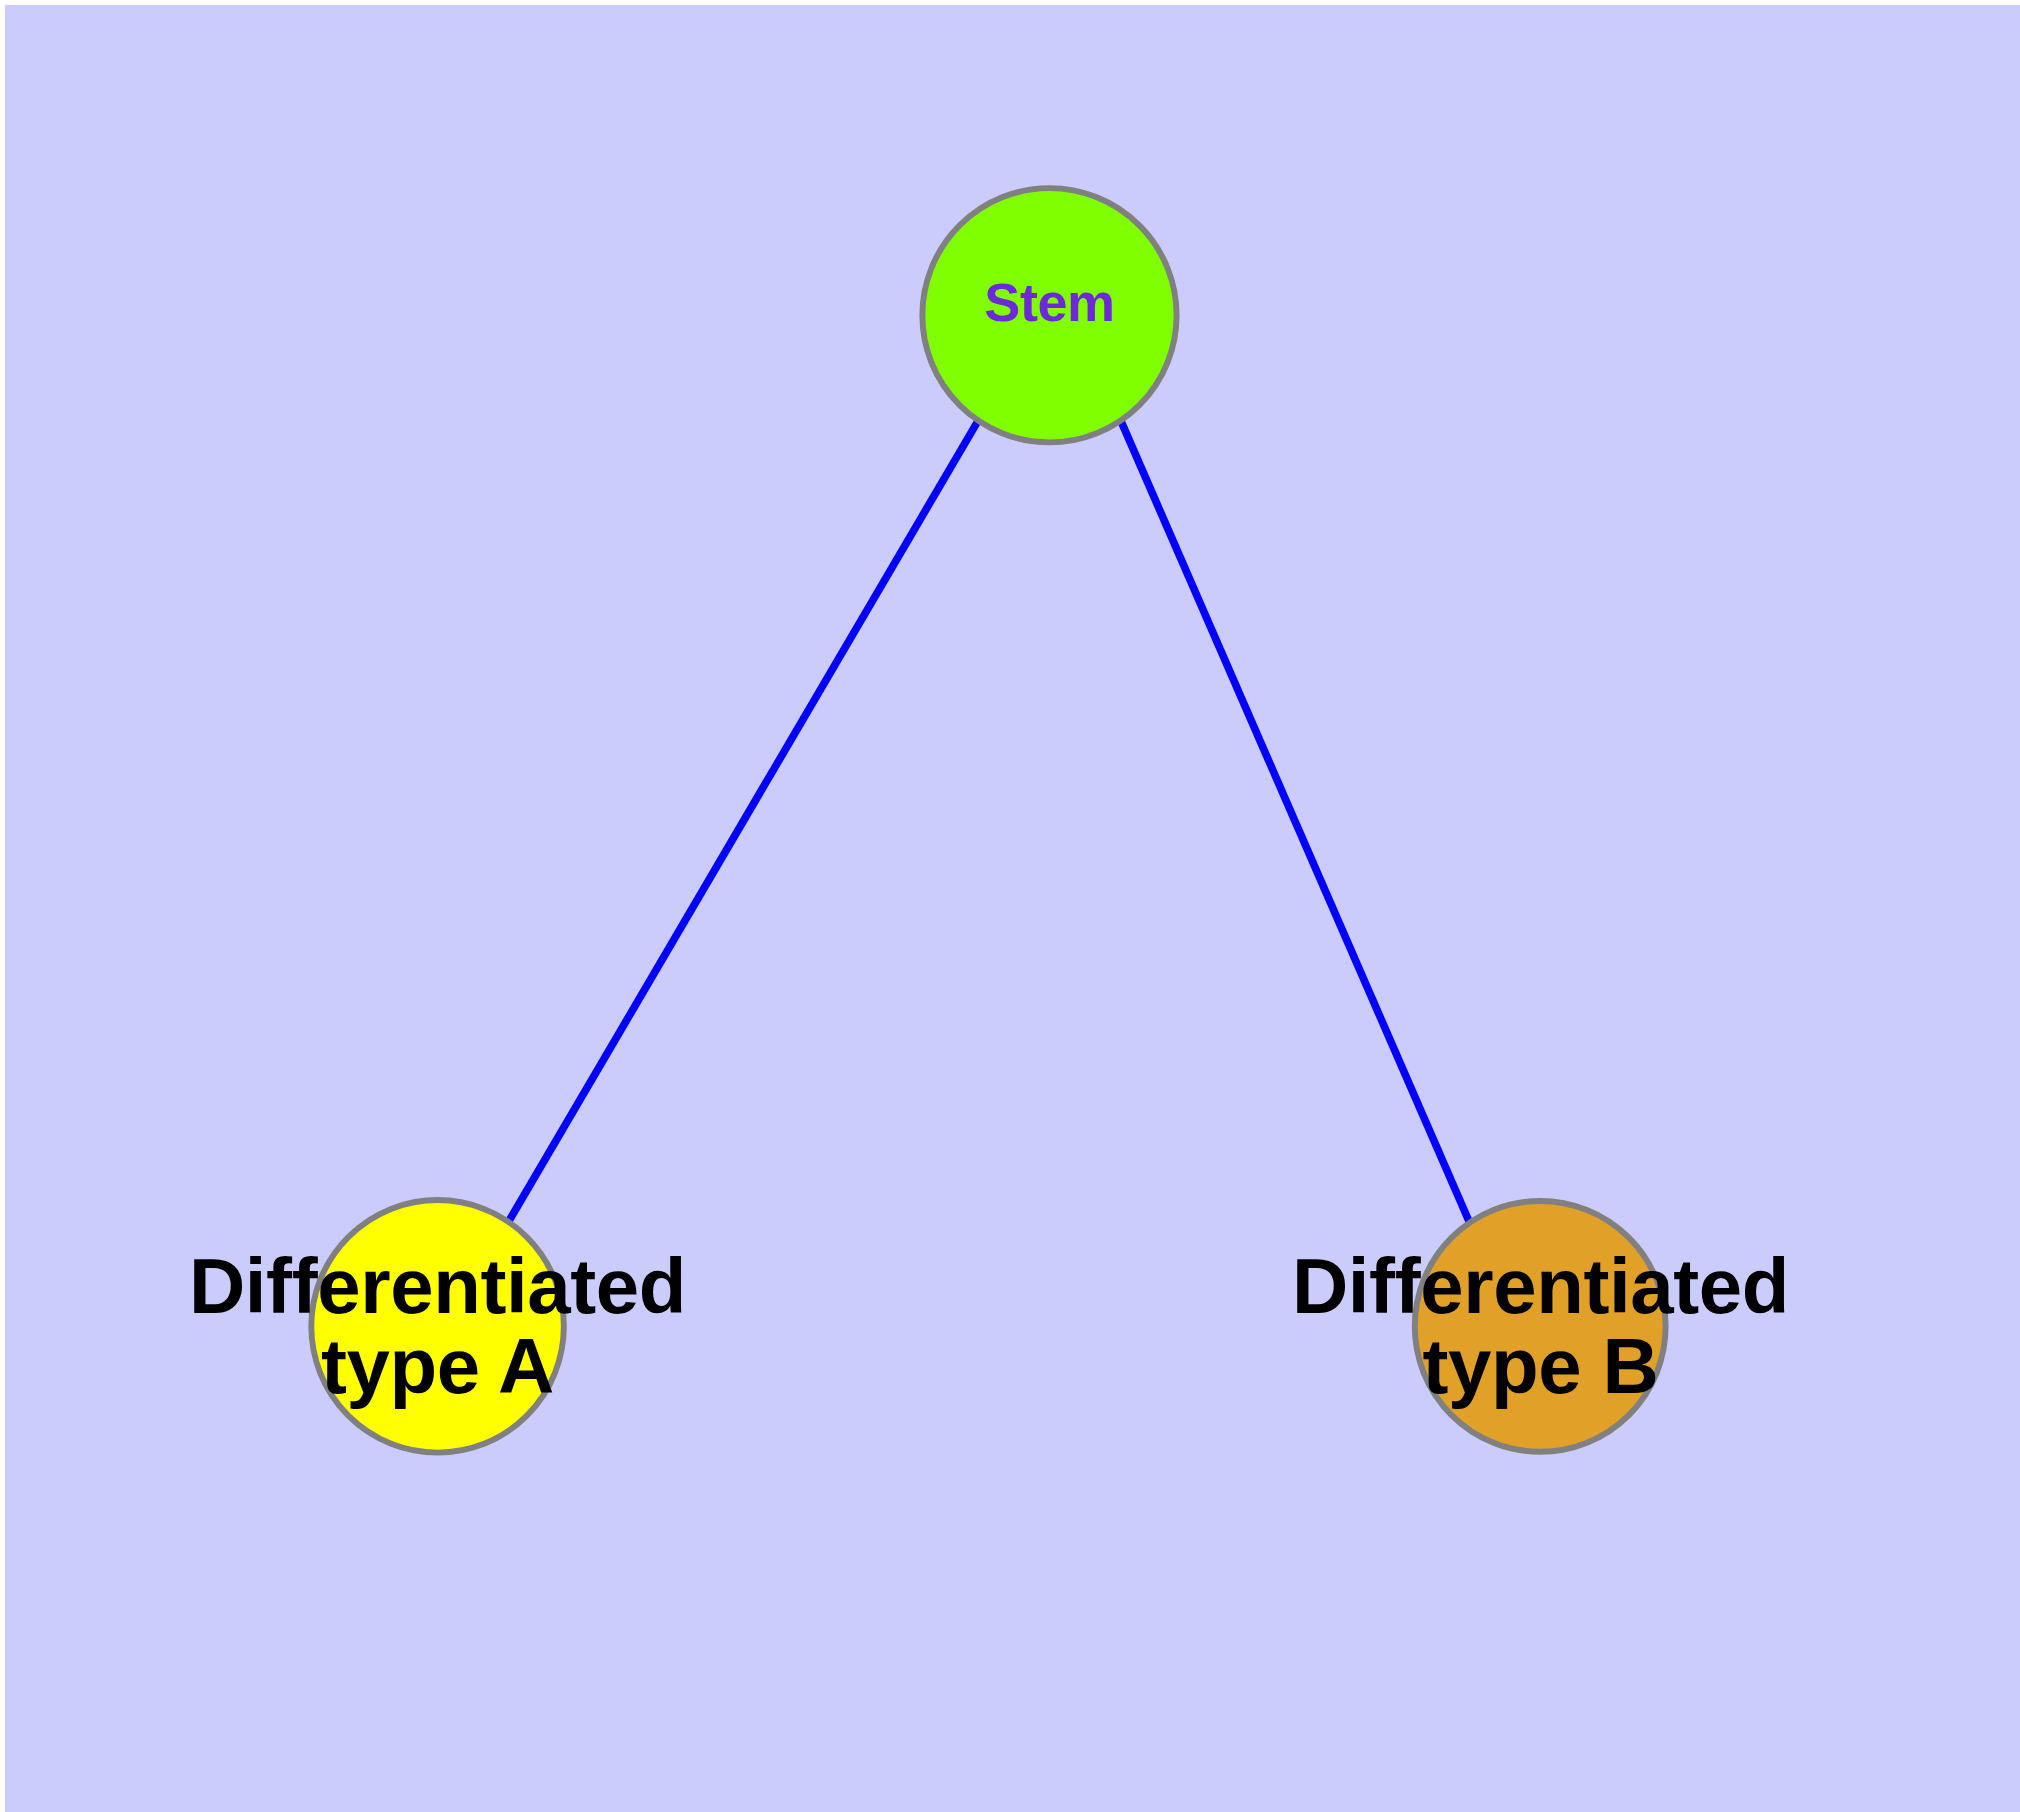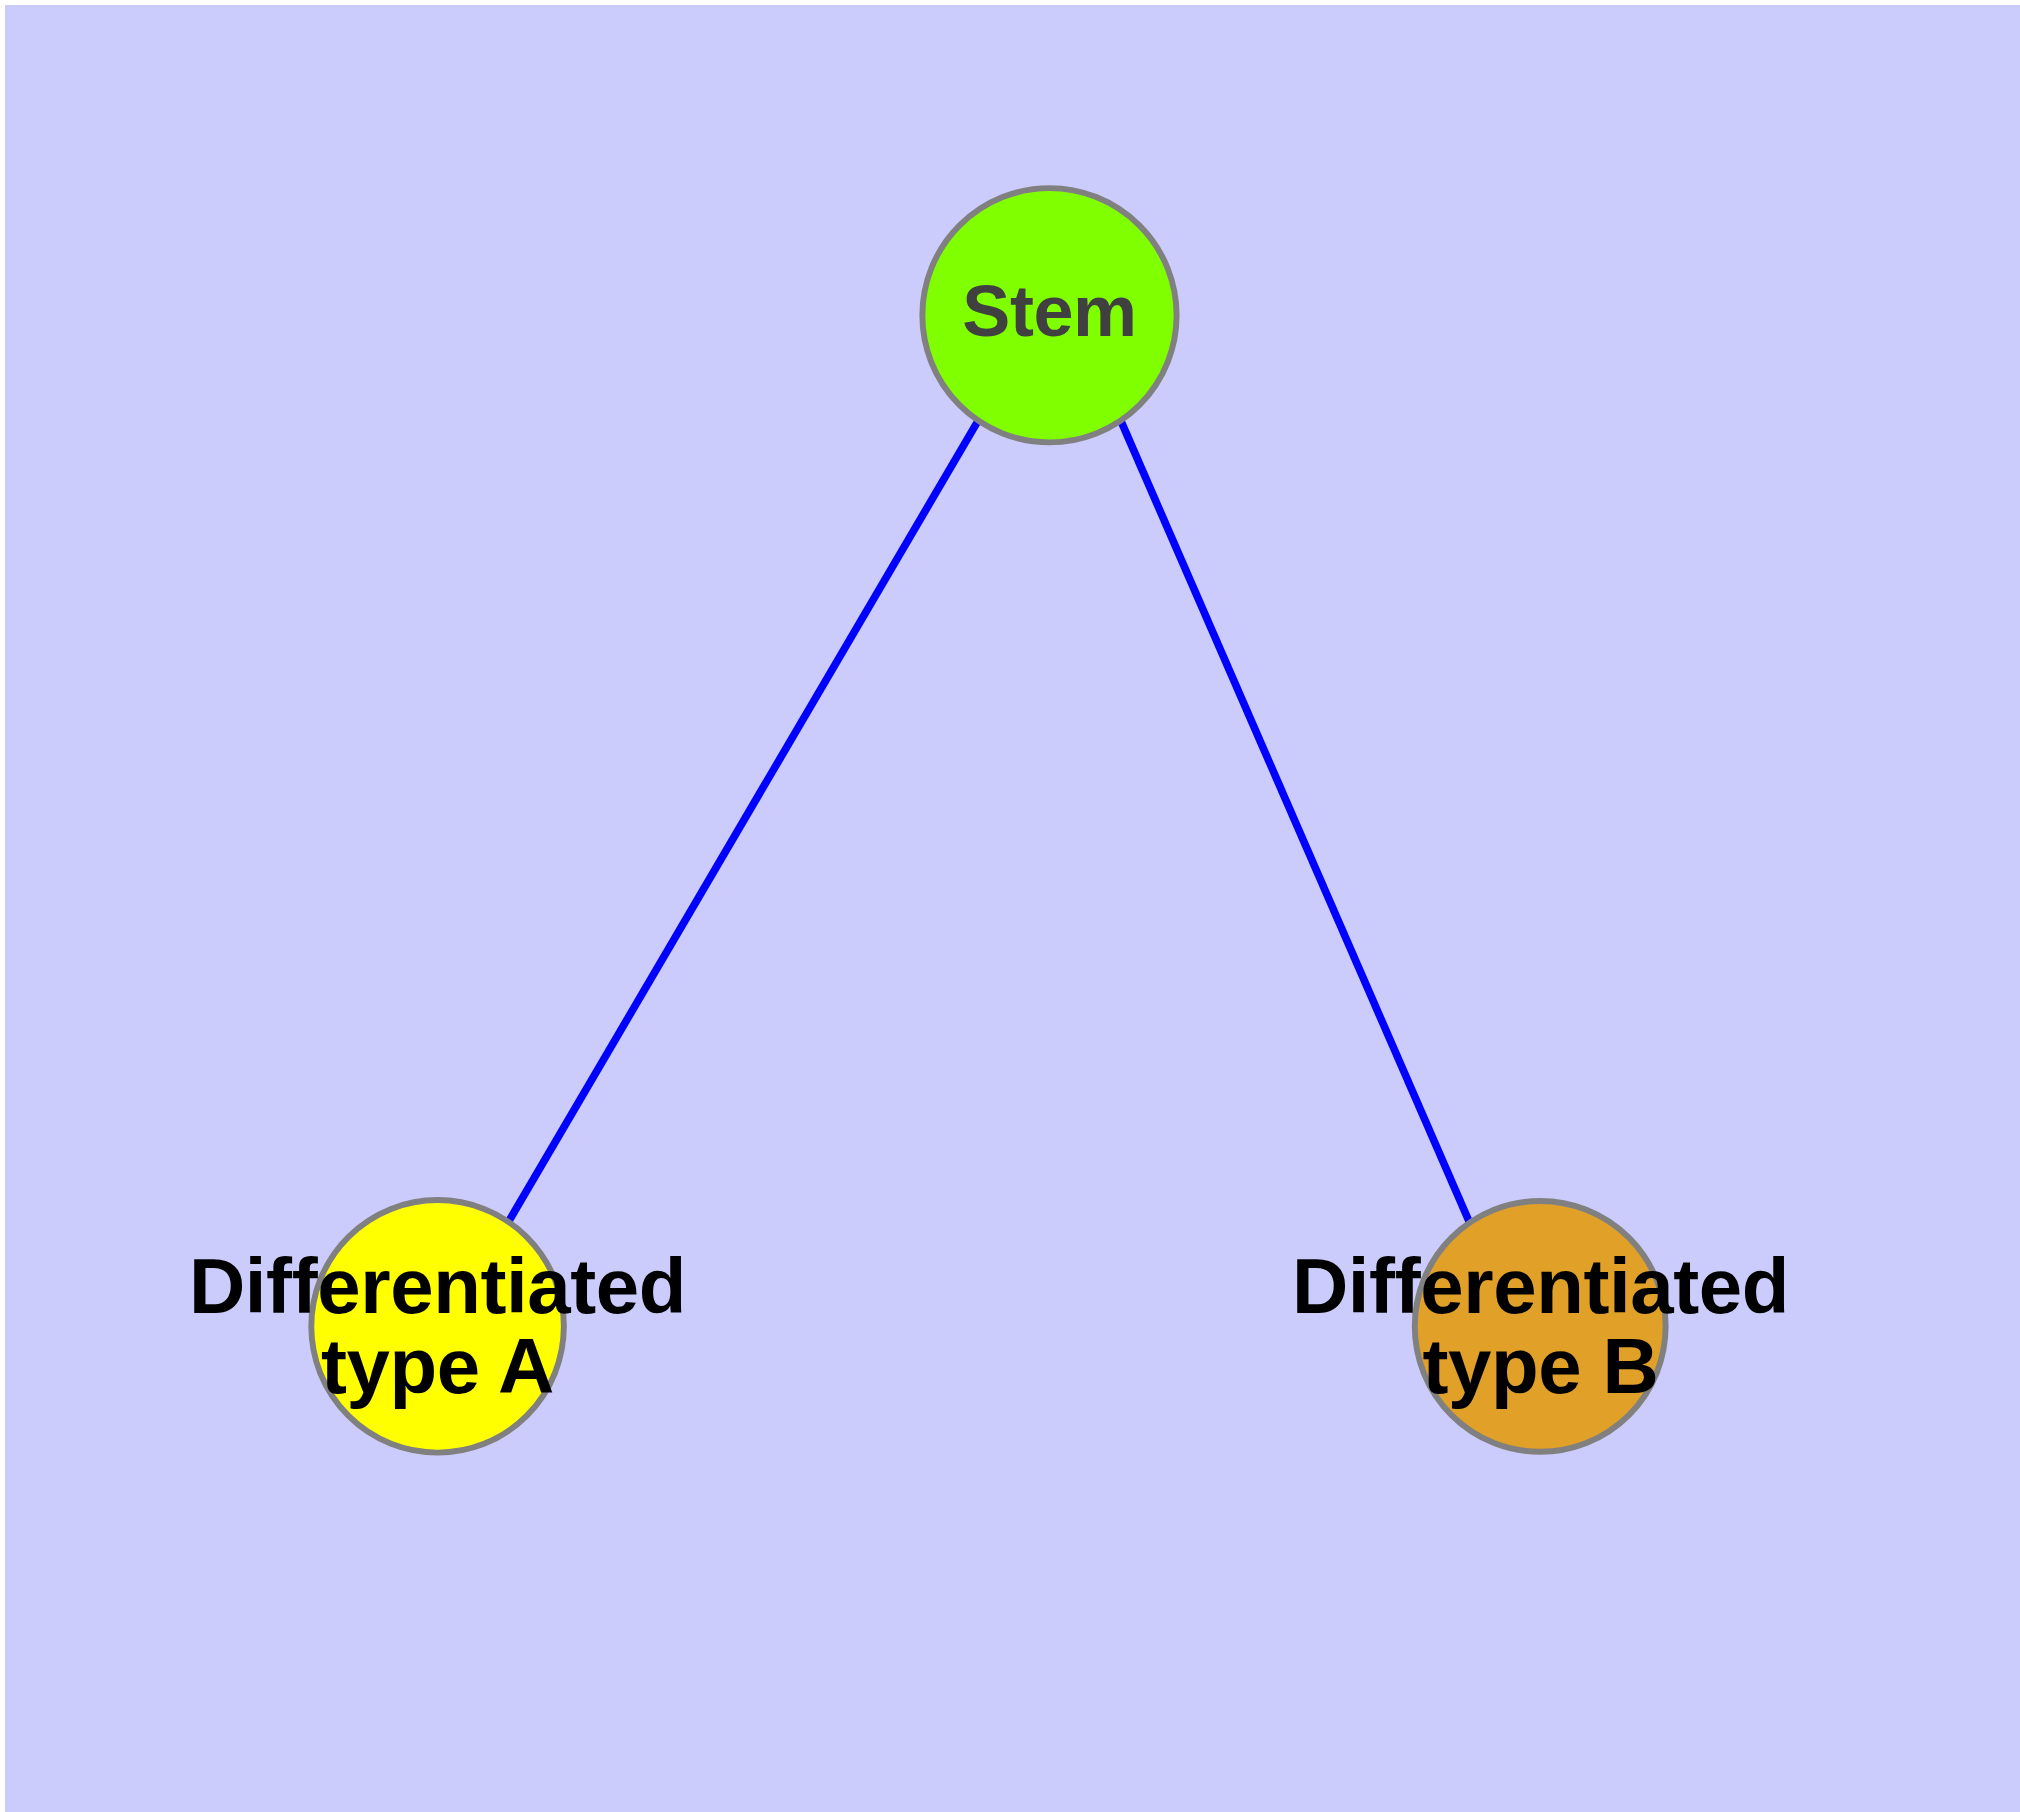--- a/index.html
+++ b/index.html
@@ -62,21 +62,21 @@
         <line x1="1322" y1="496" x2="1733" y2="1441" stroke="#0000ff" stroke-width="9" stroke-linecap="butt"></line>
       </g>
     <g id="node-layer">
         <circle cx="1238" cy="372" r="150" fill="#7fff00" stroke="#808080" stroke-width="7"></circle>
         <circle cx="516" cy="1565" r="149" fill="#ffff00" stroke="#808080" stroke-width="7"></circle>
         <circle cx="1817" cy="1565" r="148" fill="#e1a028" stroke="#808080" stroke-width="7"></circle>
       </g>
   </svg>
 
   <div id="label-layer">
-      <div class="node-label node-label-stem" style="font-size: 72px; color: #404040; width: 1187px; left: 456px; top: 275px;">Stem</div>
+      <div class="node-label node-label-stem" style="font-size: 54px; color: #6d28d9; width: 1187px; left: 456px; top: 275px;">Stem</div>
       <div class="node-label node-label-leaf" style="font-size: 78px; color: rgb(0, 0, 0); width: 1187px; left: -156px; top: 1247px;">Differentiated
 type A</div>
       <div class="node-label node-label-leaf" style="font-size: 78px; color: rgb(0, 0, 0); width: 1187px; left: 947px; top: 1247px;">Differentiated
 type B</div>
     </div>
 
 </div>
 
 
 </body></html>

